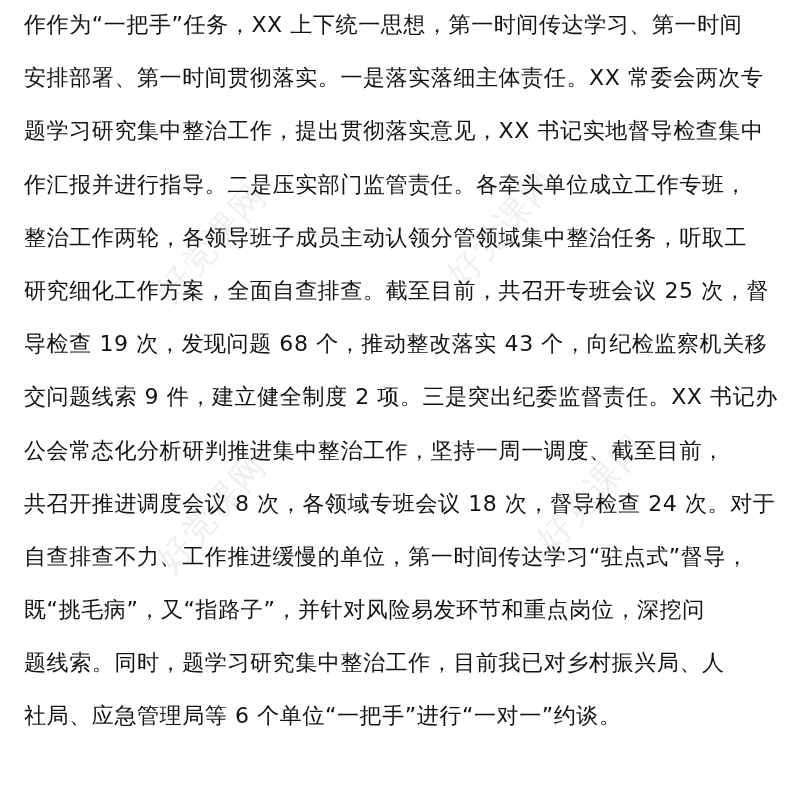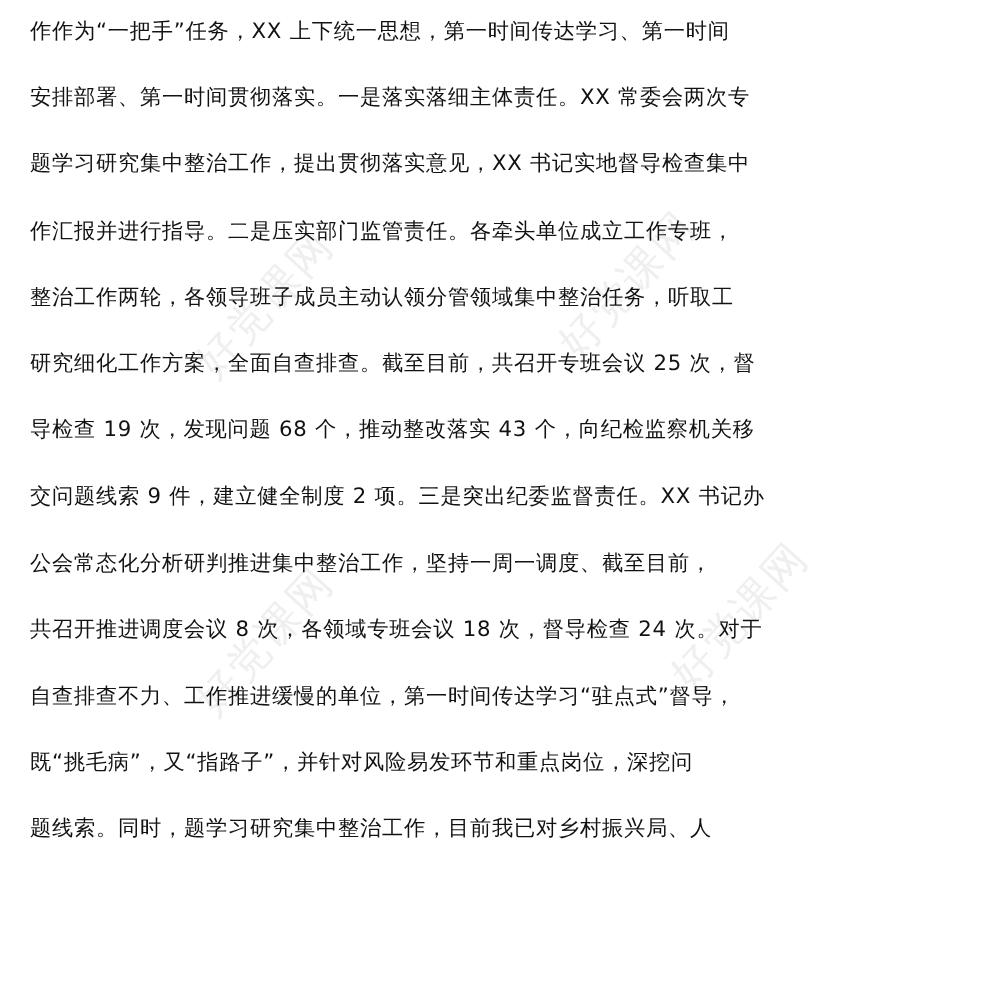--- a/index.html
+++ b/index.html
@@ -24,21 +24,21 @@
     }
     .text-block {
       position: absolute;
       left: 24px;
       top: 2px;
       width: 760px;
     }
     .line {
       height: 53.2px;
       line-height: 46px;
-      font-size: 17px;
+      font-size: 22px;
       white-space: nowrap;
       letter-spacing: 0.6px;
       color: #121212;
     }
     .watermark {
       position: absolute;
       font-size: 34px;
       color: rgba(180, 180, 180, 0.22);
       transform: rotate(-48deg);
       transform-origin: center;
@@ -68,15 +68,16 @@
     <div class="line">作汇报并进行指导。二是压实部门监管责任。各牵头单位成立工作专班，</div>
     <div class="line">整治工作两轮，各领导班子成员主动认领分管领域集中整治任务，听取工</div>
     <div class="line">研究细化工作方案，全面自查排查。截至目前，共召开专班会议 25 次，督</div>
     <div class="line">导检查 19 次，发现问题 68 个，推动整改落实 43 个，向纪检监察机关移</div>
     <div class="line">交问题线索 9 件，建立健全制度 2 项。三是突出纪委监督责任。XX 书记办</div>
     <div class="line">公会常态化分析研判推进集中整治工作，坚持一周一调度、截至目前，</div>
     <div class="line">共召开推进调度会议 8 次，各领域专班会议 18 次，督导检查 24 次。对于</div>
     <div class="line">自查排查不力、工作推进缓慢的单位，第一时间传达学习“驻点式”督导，</div>
     <div class="line">既“挑毛病”，又“指路子”，并针对风险易发环节和重点岗位，深挖问</div>
     <div class="line">题线索。同时，题学习研究集中整治工作，目前我已对乡村振兴局、人</div>
+    <div class="line">社局、应急管理局等 6 个单位“一把手”进行“一对一”约谈。</div>
   </div>
 
 </div>
 
 </body></html>

